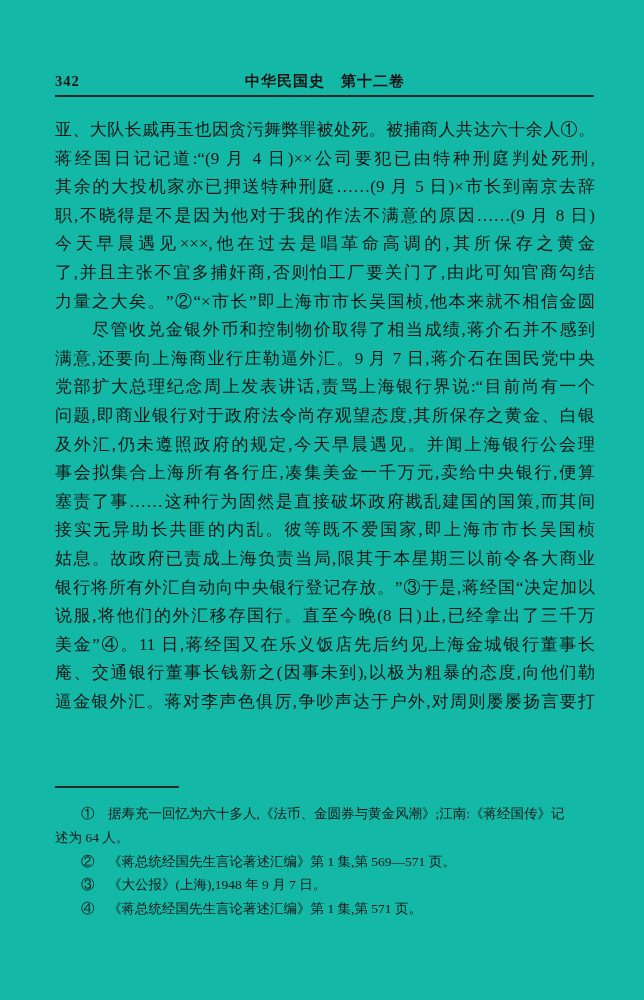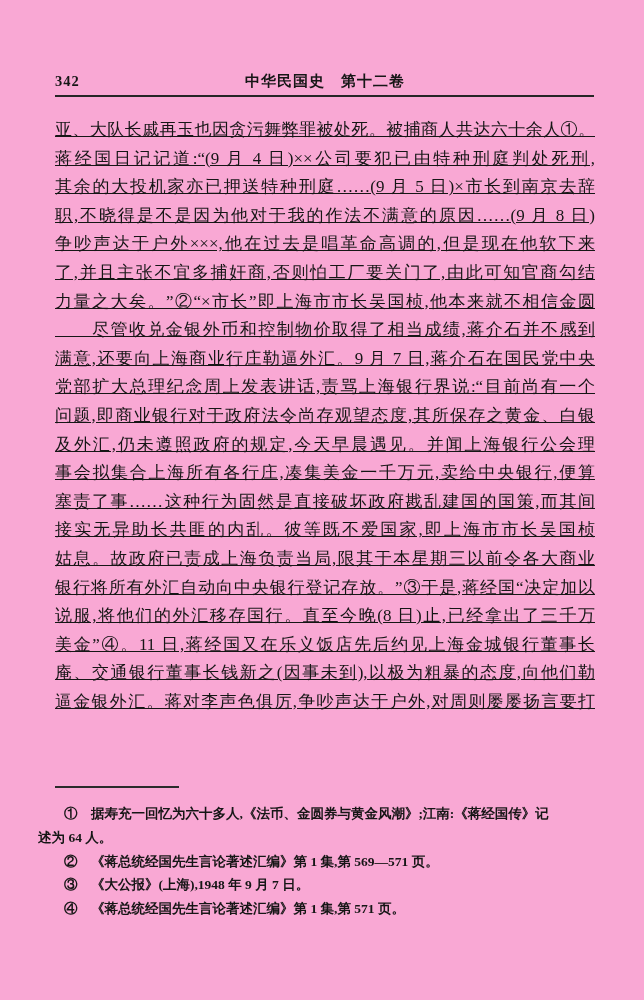--- a/index.html
+++ b/index.html
@@ -5,21 +5,21 @@
   html,body{margin:0;padding:0;}
   body{
     background:#e8e8e8;
     font-family:"Liberation Serif","DejaVu Serif",serif;
   }
   .page{
     position:relative;
     width:644px;
     height:1000px;
     margin:0 auto;
-    background:#f9a8d4;
+    background:#14b8a6;
     color:#161616;
     overflow:hidden;
   }
   
   .page-header{
     position:absolute;
     top:72px; left:55px; right:49px;
     display:grid;
     grid-template-columns:1fr auto 1fr;
     align-items:baseline;
@@ -49,37 +49,35 @@
     top:116px; left:55px;
     width:540px;
   }
   .line{
     height:28.6px;
     line-height:28.6px;
     font-size:17px;
     white-space:nowrap;
     text-align:justify;
     text-align-last:justify;
-    text-decoration:underline;
   }
   .line.short{
     text-align-last:left;
   }
   
   .footnote-rule{
     position:absolute;
     top:786px; left:55px;
     width:124px; height:2px;
     background:#2b2b2b;
   }
   .footnotes{
     position:absolute;
-    top:802px; left:38px;
+    top:802px; left:55px;
     width:540px;
-    font-weight:bold;
   }
   .fn-line{
     height:23.8px;
     line-height:23.8px;
     font-size:13.5px;
     white-space:nowrap;
   }
   .fn-marker{
     padding-left:26px;
   }
@@ -96,21 +94,21 @@
   </header>
 
   <div class="header-rule"></div>
 
   <main class="page-body">
     <div class="para">
         <div class="line">亚、大队长戚再玉也因贪污舞弊罪被处死。被捕商人共达六十余人①。</div>
         <div class="line">蒋经国日记记道:“(9 月 4 日)××公司要犯已由特种刑庭判处死刑,</div>
         <div class="line">其余的大投机家亦已押送特种刑庭……(9 月 5 日)×市长到南京去辞</div>
         <div class="line">职,不晓得是不是因为他对于我的作法不满意的原因……(9 月 8 日)</div>
-        <div class="line">争吵声达于户外×××,他在过去是唱革命高调的,但是现在他软下来</div>
+        <div class="line">今天早晨遇见×××,他在过去是唱革命高调的,其所保存之黄金</div>
         <div class="line">了,并且主张不宜多捕奸商,否则怕工厂要关门了,由此可知官商勾结</div>
         <div class="line">力量之大矣。”②“×市长”即上海市市长吴国桢,他本来就不相信金圆</div>
       </div>
     <div class="para">
         <div class="line">　　尽管收兑金银外币和控制物价取得了相当成绩,蒋介石并不感到</div>
         <div class="line">满意,还要向上海商业行庄勒逼外汇。9 月 7 日,蒋介石在国民党中央</div>
         <div class="line">党部扩大总理纪念周上发表讲话,责骂上海银行界说:“目前尚有一个</div>
         <div class="line">问题,即商业银行对于政府法令尚存观望态度,其所保存之黄金、白银</div>
         <div class="line">及外汇,仍未遵照政府的规定,今天早晨遇见。并闻上海银行公会理</div>
         <div class="line">事会拟集合上海所有各行庄,凑集美金一千万元,卖给中央银行,便算</div>

